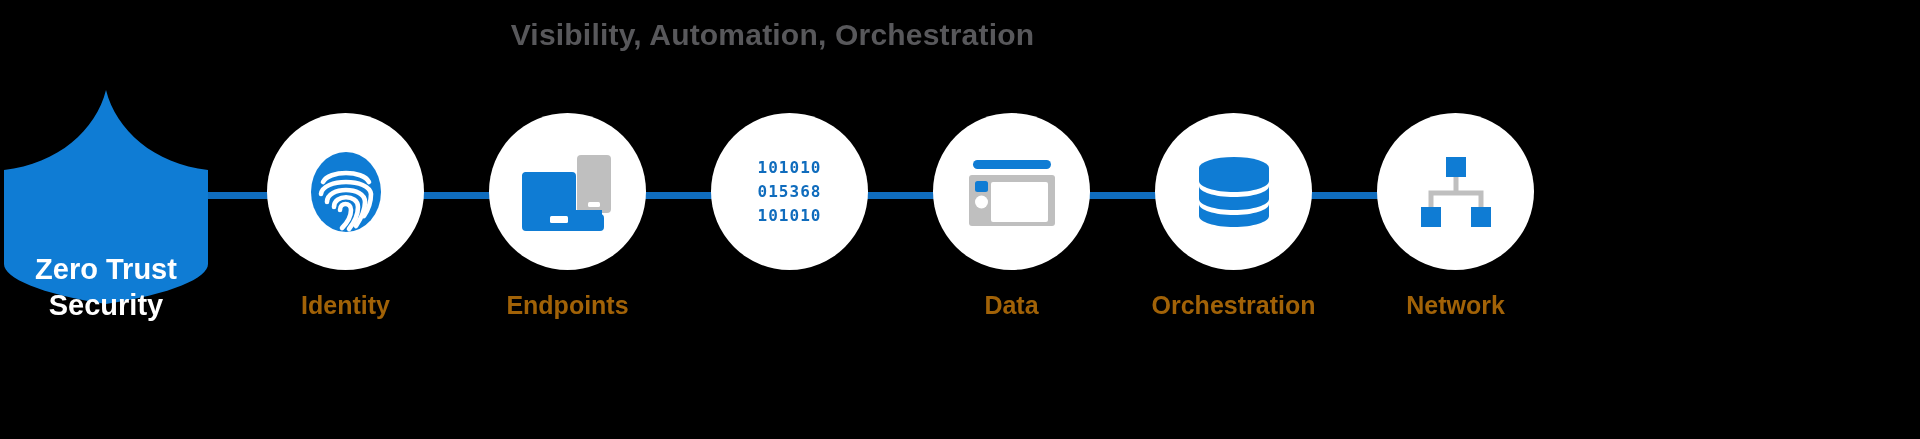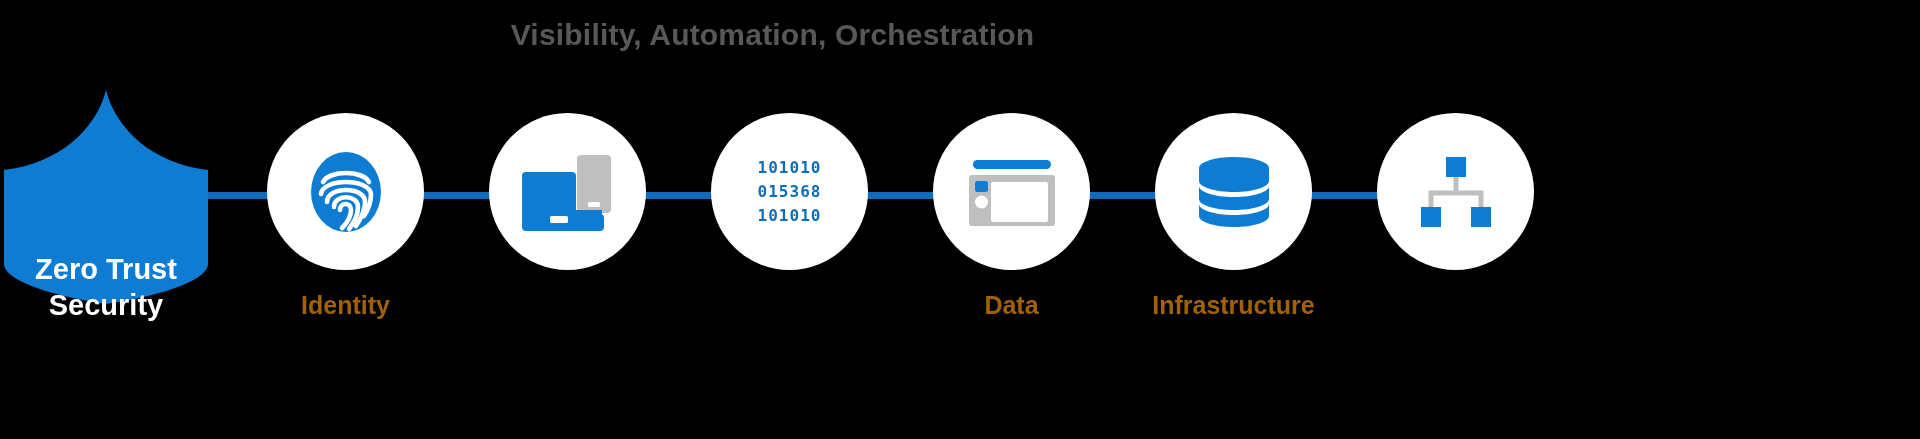--- a/index.html
+++ b/index.html
@@ -160,20 +160,21 @@
       <svg class="icon-svg" width="92" height="80" viewBox="0 0 92 80">
 
         <rect x="55" y="3" width="34" height="58" rx="4" fill="#bfbfbf"></rect>
         <rect x="66" y="50" width="12" height="5" rx="1.5" fill="#ffffff"></rect>
 
         <path d="M6 22 L 45 22 L 45 58 L 80 58 L 80 76 L 6 76 Z" fill="#0f7cd4" transform="translate(0,0)"></path>
         <path d="M3 20 h 47 a4 4 0 0 1 4 4 v 38 h 24 a4 4 0 0 1 4 4 v 9 a4 4 0 0 1 -4 4 h -74 a4 4 0 0 1 -4 -4 v -51 a4 4 0 0 1 3 -4 z" fill="#0f7cd4"></path>
         <rect x="28" y="64" width="18" height="7" rx="1.5" fill="#ffffff"></rect>
       </svg>
     </div>
+    <div class="node-label">Endpoints</div>
   </div>
 
   <div class="node" style="left:711px;">
     <div class="circle">
       <div class="binary">
         <span>101010</span>
         <span>015368</span>
         <span>101010</span>
       </div>
     </div>
@@ -196,30 +197,31 @@
 
   <div class="node" style="left:1155px;">
     <div class="circle">
       <svg class="icon-svg" width="78" height="72" viewBox="0 0 78 72">
         <ellipse cx="39" cy="12" rx="35" ry="11" fill="#0f7cd4"></ellipse>
         <path d="M4 12 v 13 c 0 6 15.7 11 35 11 s 35 -5 35 -11 v -13 z" fill="#0f7cd4"></path>
         <path d="M4 30 v 13 c 0 6 15.7 11 35 11 s 35 -5 35 -11 v -13 c 0 6 -15.7 11 -35 11 s -35 -5 -35 -11 z" fill="#0f7cd4"></path>
         <path d="M4 48 v 12 c 0 6 15.7 11 35 11 s 35 -5 35 -11 v -12 c 0 6 -15.7 11 -35 11 s -35 -5 -35 -11 z" fill="#0f7cd4"></path>
       </svg>
     </div>
-    <div class="node-label">Infrastructure</div>
+    <div class="node-label">Orchestration</div>
   </div>
 
   <div class="node" style="left:1377px;">
     <div class="circle">
       <svg class="icon-svg" width="78" height="70" viewBox="0 0 78 70">
         <g stroke="#bfbfbf" stroke-width="5" fill="none">
           <path d="M39 20 V 36"></path>
           <path d="M14 52 V 36 H 64 V 52"></path>
         </g>
         <rect x="29" y="0" width="20" height="20" fill="#0f7cd4"></rect>
         <rect x="4" y="50" width="20" height="20" fill="#0f7cd4"></rect>
         <rect x="54" y="50" width="20" height="20" fill="#0f7cd4"></rect>
       </svg>
     </div>
+    <div class="node-label">Network</div>
   </div>
 
 </div>
 
 </body></html>

